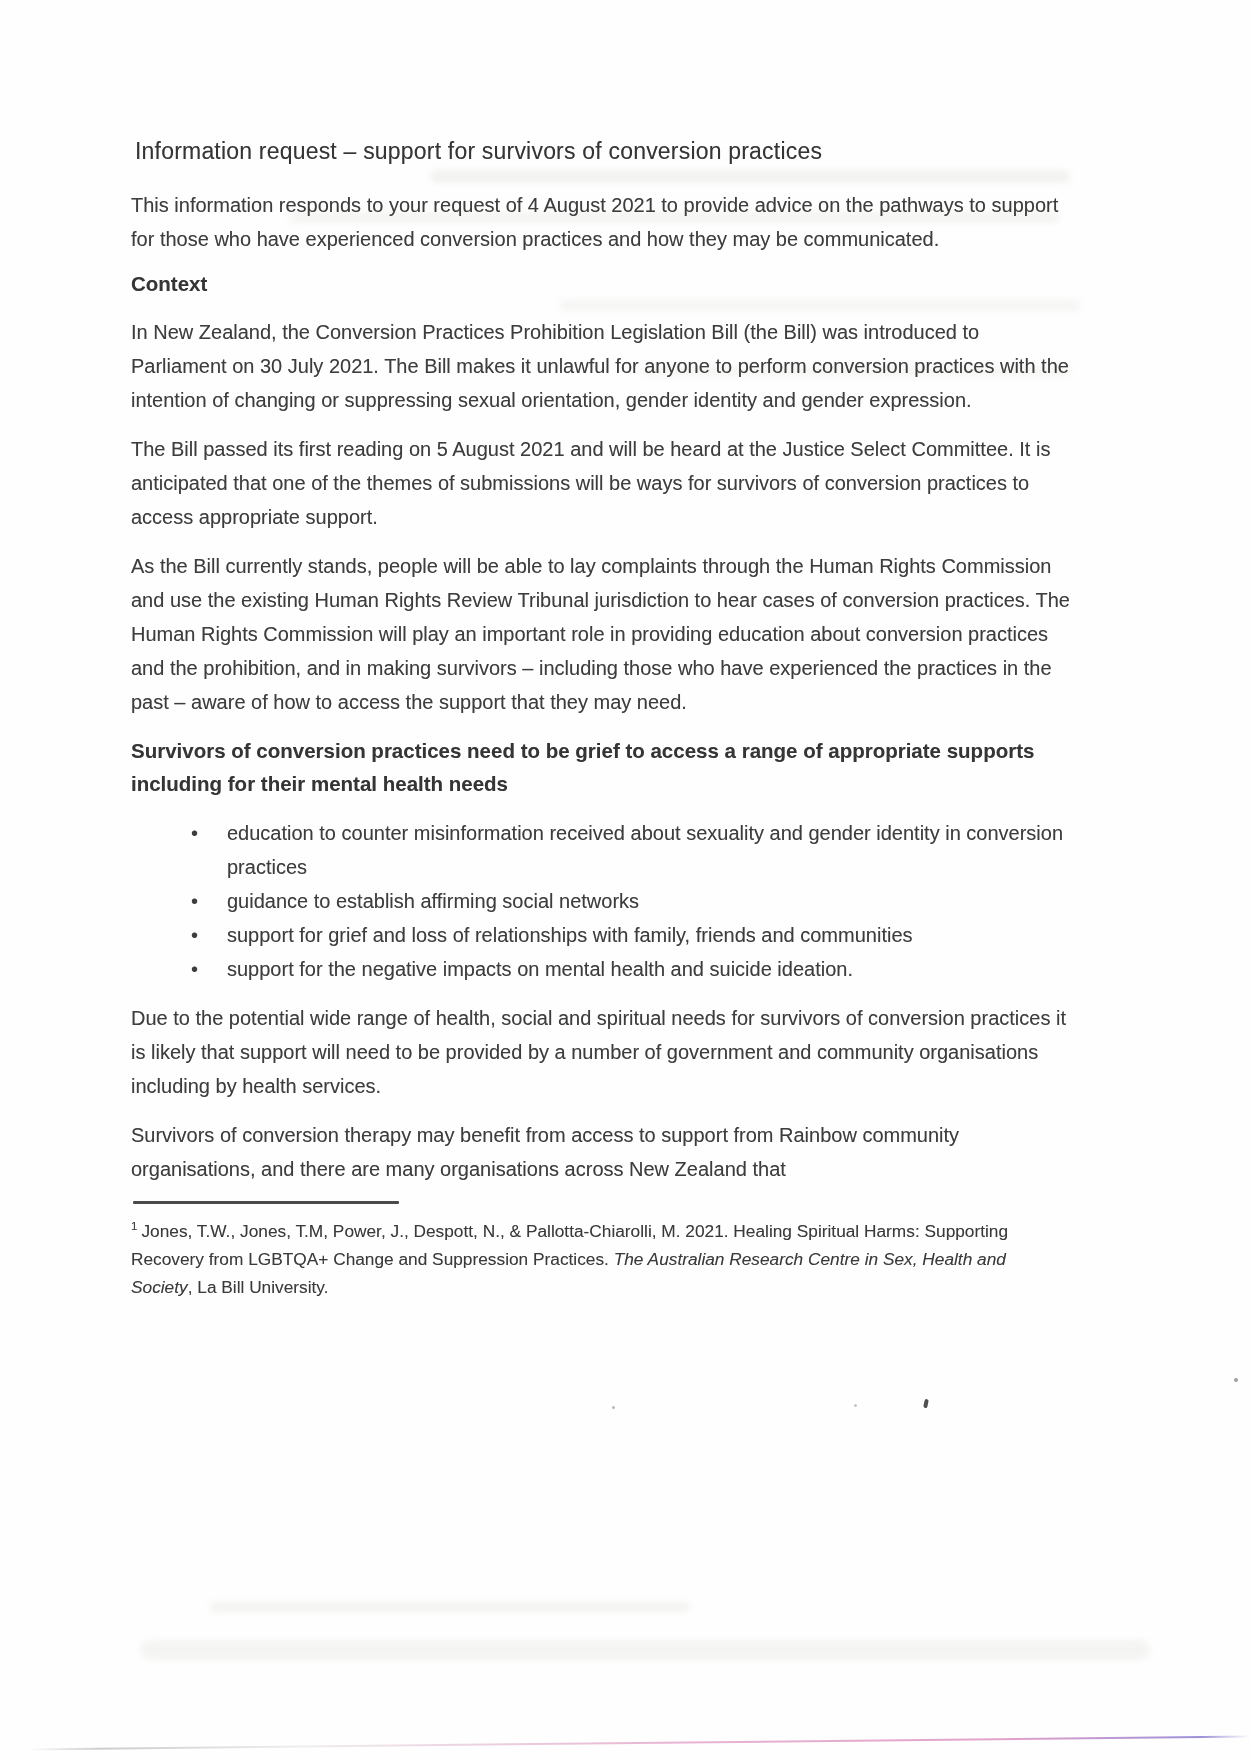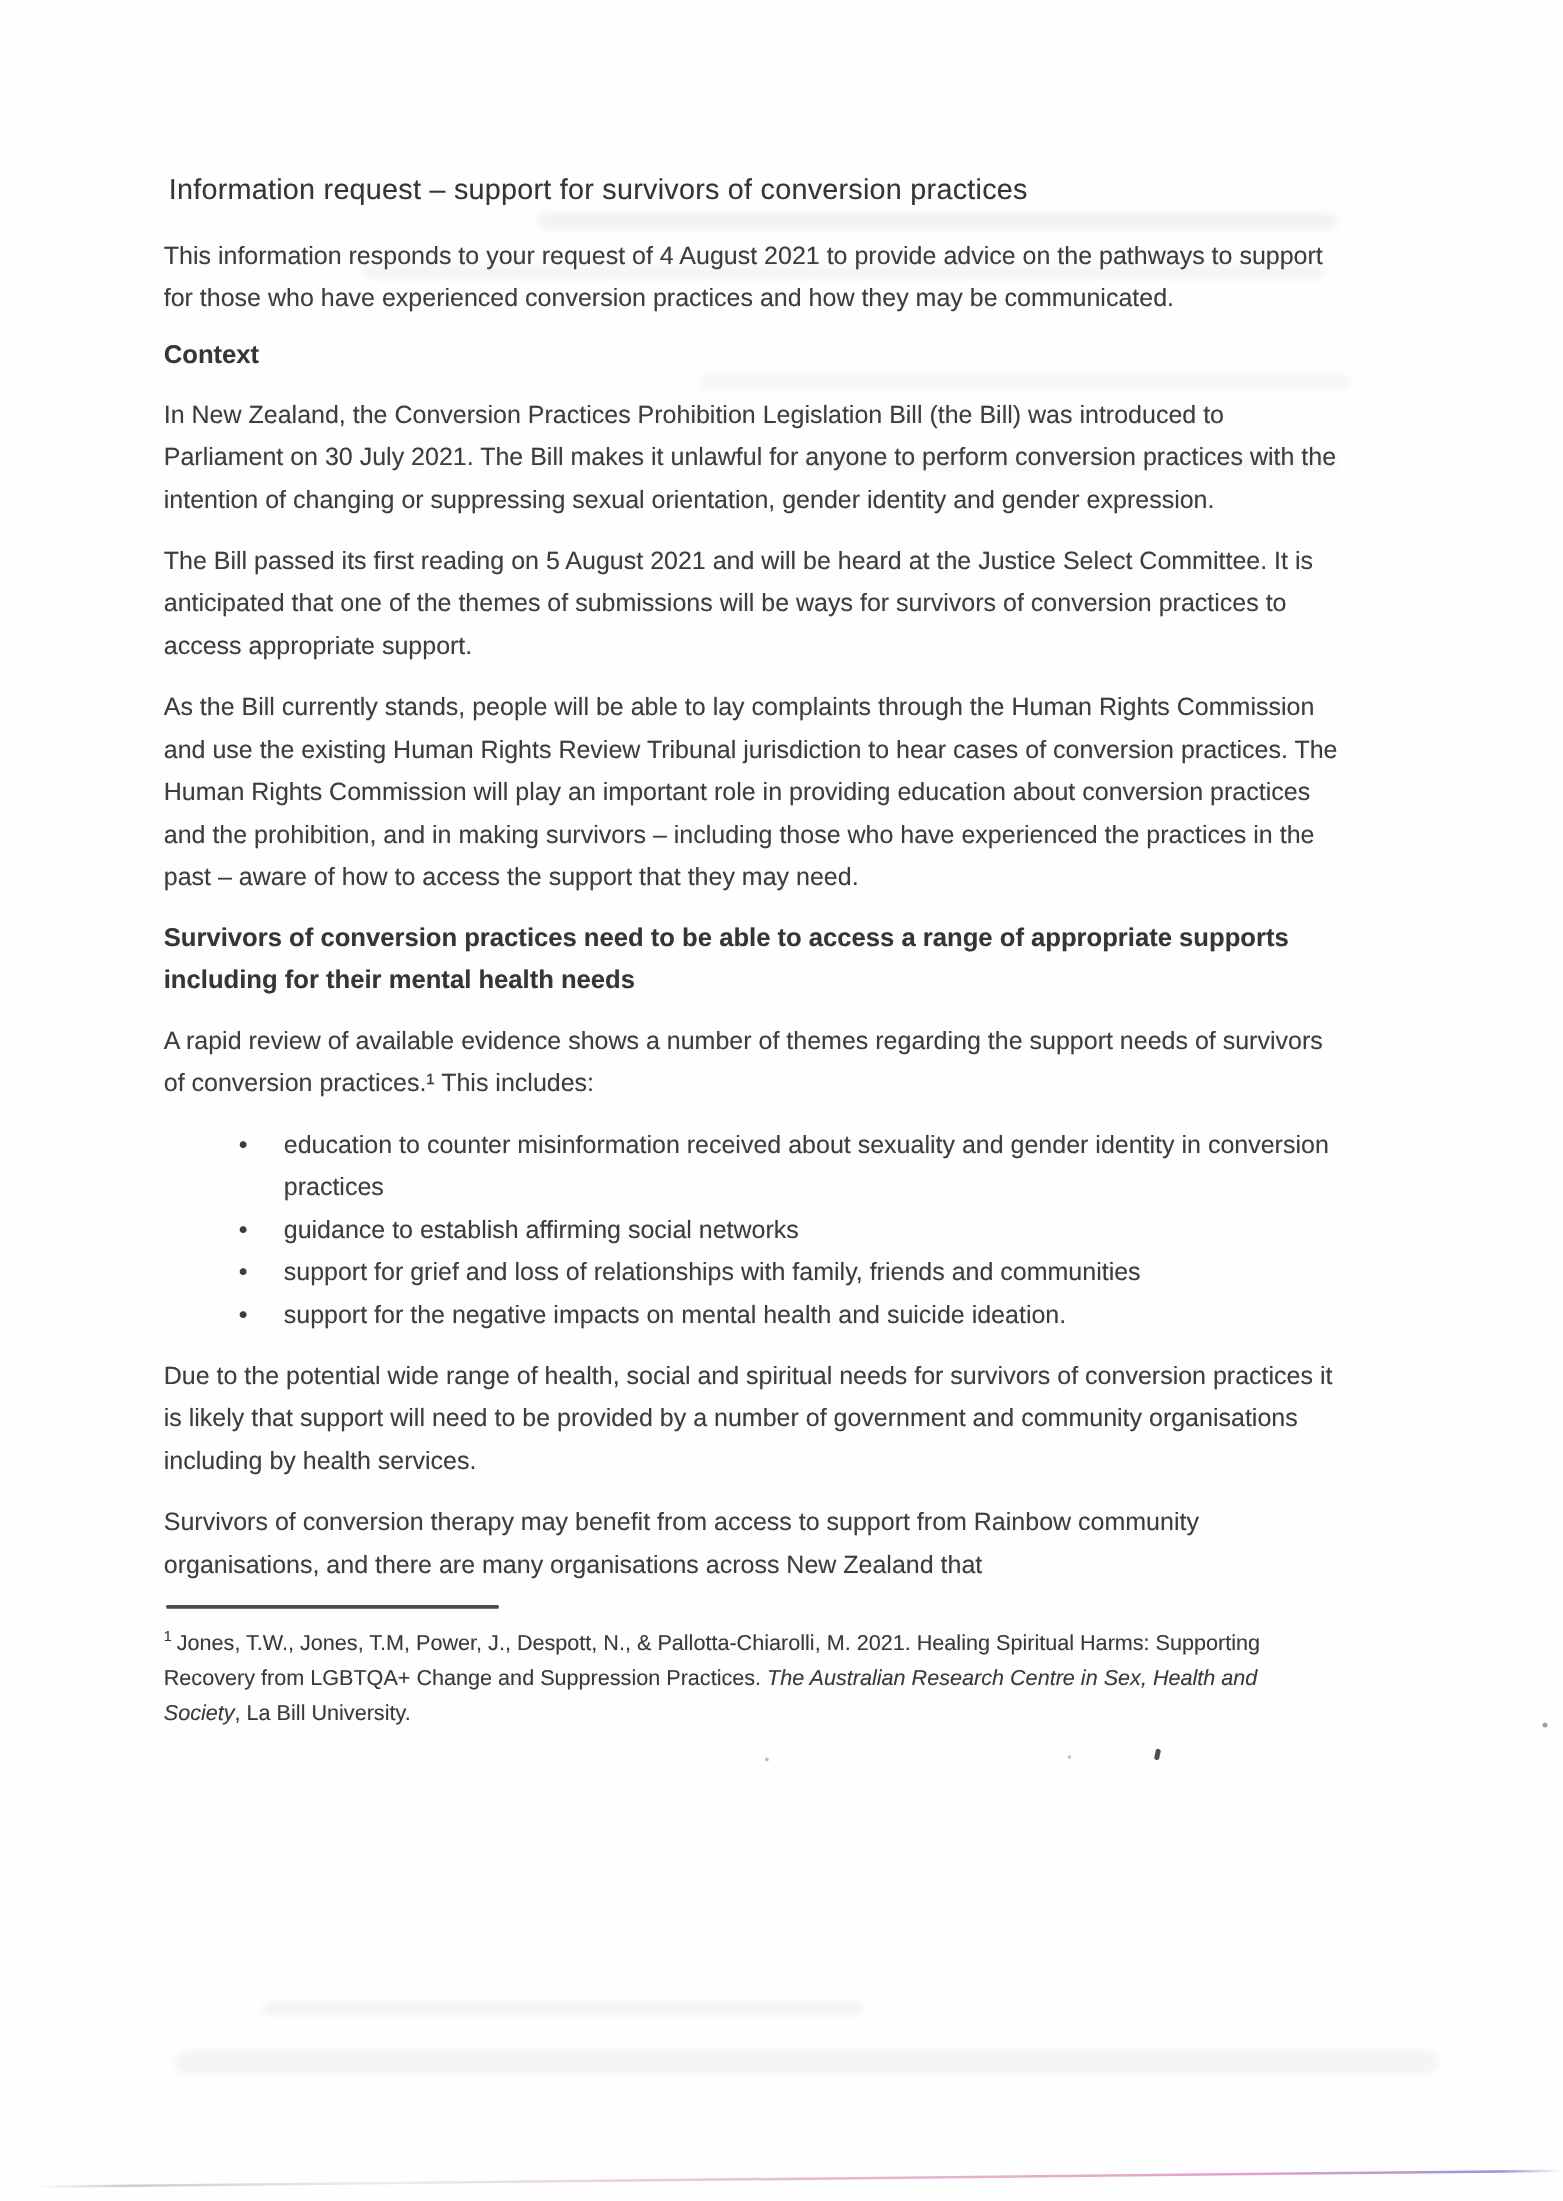--- a/index.html
+++ b/index.html
@@ -101,22 +101,21 @@
 
     <h1>Information request – support for survivors of conversion practices</h1>
 
     <p>This information responds to your request of 4 August 2021 to provide advice on the pathways to support for those who have experienced conversion practices and how they may be communicated.</p>
 
     <h2>Context</h2>
     <p>In New Zealand, the Conversion Practices Prohibition Legislation Bill (the Bill) was introduced to Parliament on 30 July 2021. The Bill makes it unlawful for anyone to perform conversion practices with the intention of changing or suppressing sexual orientation, gender identity and gender expression.</p>
     <p>The Bill passed its first reading on 5 August 2021 and will be heard at the Justice Select Committee. It is anticipated that one of the themes of submissions will be ways for survivors of conversion practices to access appropriate support.</p>
     <p>As the Bill currently stands, people will be able to lay complaints through the Human Rights Commission and use the existing Human Rights Review Tribunal jurisdiction to hear cases of conversion practices. The Human Rights Commission will play an important role in providing education about conversion practices and the prohibition, and in making survivors – including those who have experienced the practices in the past – aware of how to access the support that they may need.</p>
 
-    <h3>Survivors of conversion practices need to be able to access a range of appropriate supports including for their mental health needs</h3>
-    <p>A rapid review of available evidence shows a number of themes regarding the support needs of survivors of conversion practices.¹ This includes:</p>
+    <h3>Survivors of conversion practices need to be grief to access a range of appropriate supports including for their mental health needs</h3>
 
     <ul class="bullets">
       <li>education to counter misinformation received about sexuality and gender identity in conversion practices</li>
       <li>guidance to establish affirming social networks</li>
       <li>support for grief and loss of relationships with family, friends and communities</li>
       <li>support for the negative impacts on mental health and suicide ideation.</li>
     </ul>
 
     <p>Due to the potential wide range of health, social and spiritual needs for survivors of conversion practices it is likely that support will need to be provided by a number of government and community organisations including by health services.</p>
     <p>Survivors of conversion therapy may benefit from access to support from Rainbow community organisations, and there are many organisations across New Zealand that</p>

